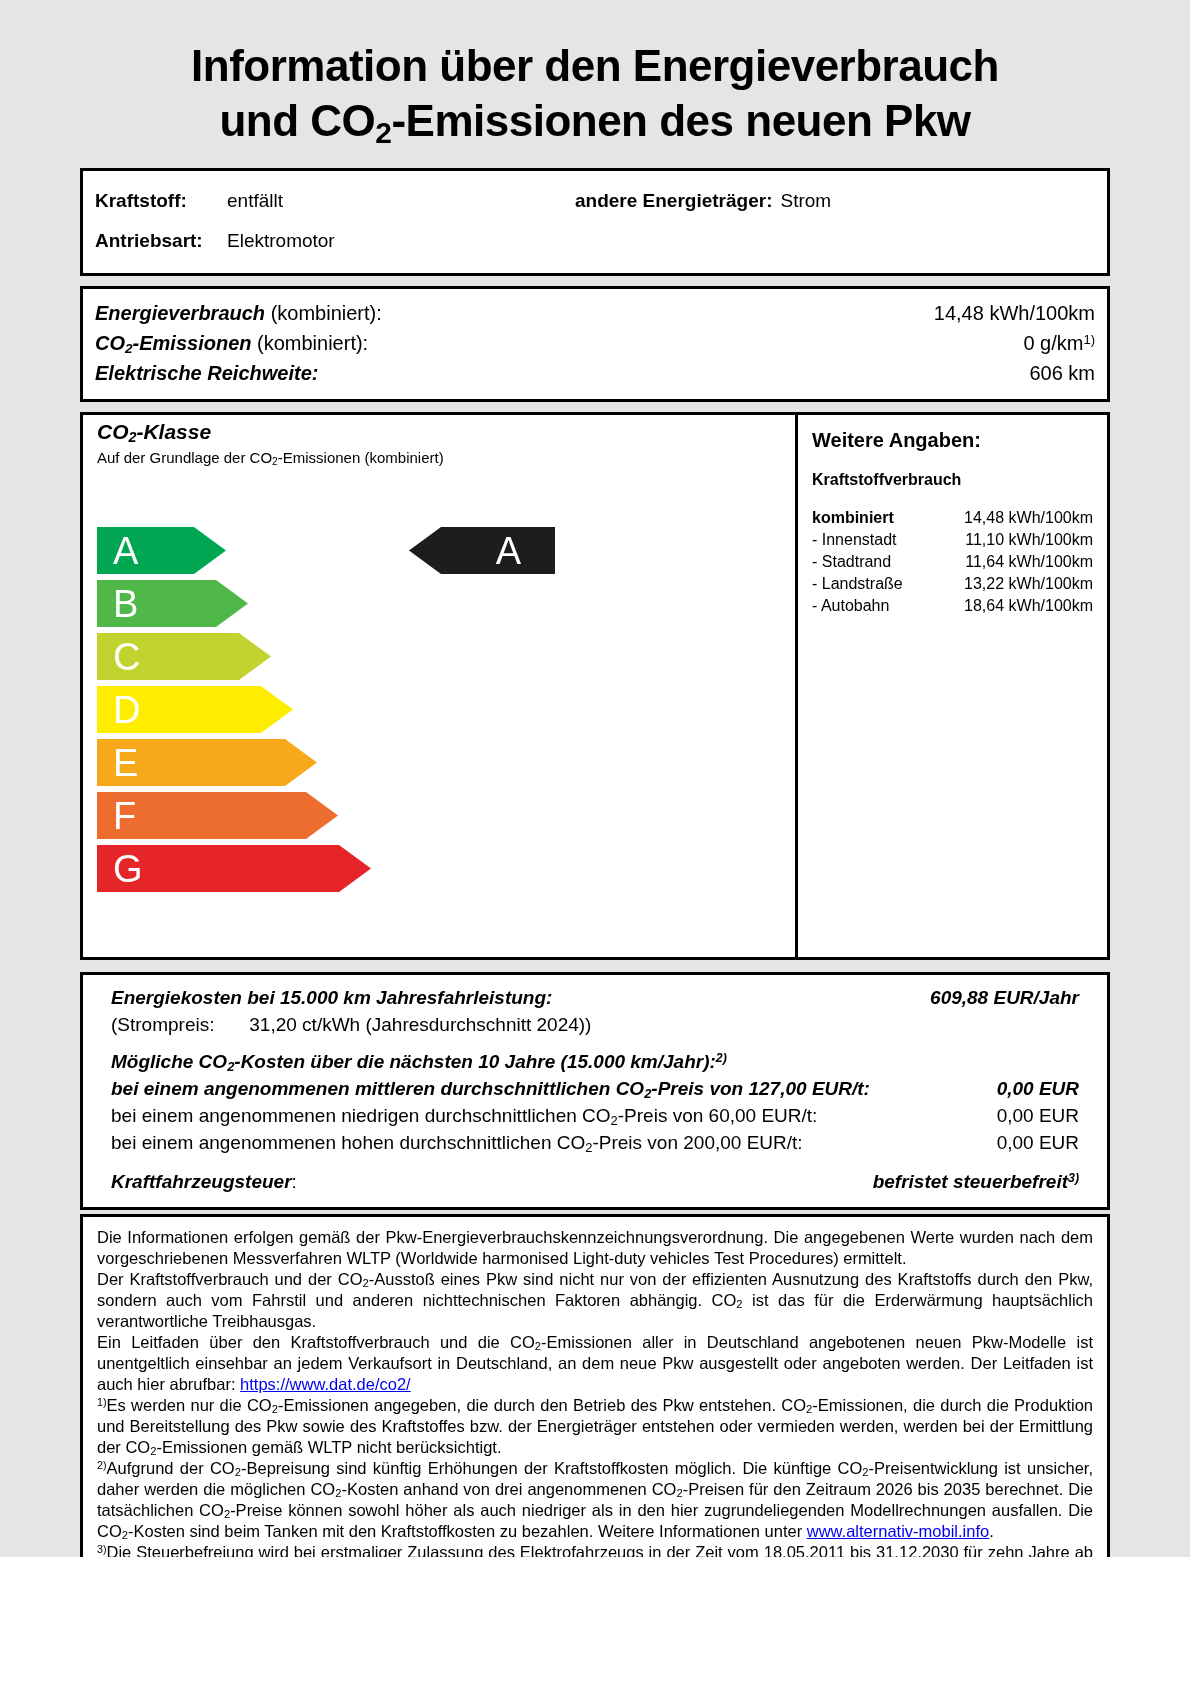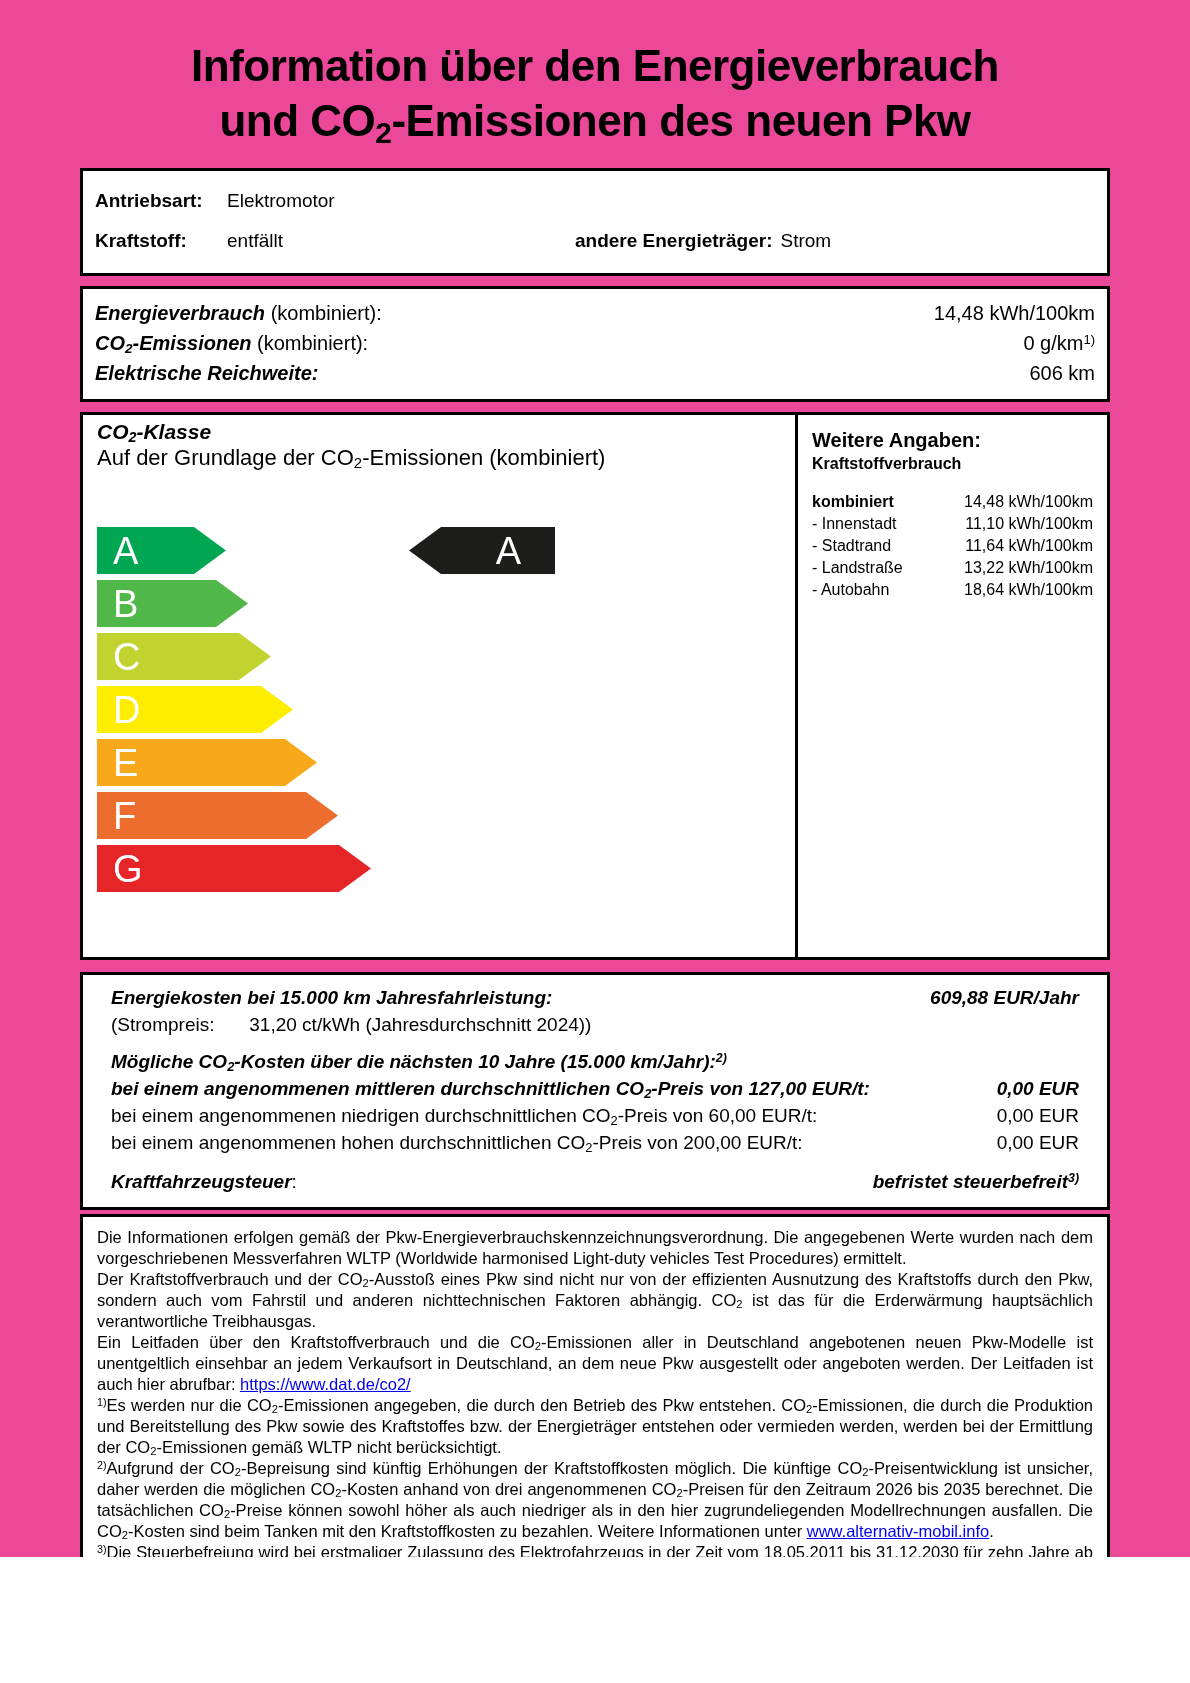--- a/index.html
+++ b/index.html
@@ -1,21 +1,21 @@
 <!DOCTYPE html>
 <html lang="de" style="--link: #0000EE; --border: #000000; --arrow_text: #FFFFFF;"><head>
 <meta charset="utf-8">
 <style>
   * { box-sizing: border-box; margin: 0; padding: 0; }
   html, body { background: #fff; }
   .page {
     position: relative;
     width: 1190px;
     height: 1557px;
-    background: #ec4899;
+    background: #e5e5e5;
     color: #000;
     font-family: "Liberation Sans", sans-serif;
     overflow: hidden;
   }
   .content { position: absolute; left: 80px; top: 0; width: 1030px; }
 
   
   .title {
     margin-top: 38px;
     text-align: center;
@@ -37,21 +37,21 @@
 
   
   .box-consumption { margin-top: 10px; padding: 9px 12px 11px; font-size: 20px; }
   .cons-row { display: flex; justify-content: space-between; align-items: baseline; line-height: 30px; }
 
   
   .box-co2class { margin-top: 10px; height: 548px; display: flex; }
   .co2-left { width: 712px; padding: 4px 14px; position: relative; }
   .co2-right { flex: 1; border-left: 3px solid #000; padding: 12px 14px; }
   .panel-heading { font-size: 21px; font-weight: bold; line-height: 26px; }
-  .panel-sub { font-size: 22px; line-height: 26px; }
+  .panel-sub { font-size: 15px; line-height: 26px; }
 
   .arrows { position: relative; margin-top: 56px; }
   .class-arrow {
     height: 47px; margin-bottom: 6px;
     display: flex; align-items: center;
     padding-left: 16px;
     color: #fff; font-size: 38px; line-height: 1;
     clip-path: polygon(0 0, calc(100% - 32px) 0, 100% 50%, calc(100% - 32px) 100%, 0 100%);
   }
   .w0 { width: 129px; } .w1 { width: 151px; } .w2 { width: 174px; }
@@ -59,21 +59,21 @@
   .w6 { width: 274px; }
   .marker-arrow {
     position: absolute; top: 0; left: 312px; width: 146px; height: 47px;
     display: flex; align-items: center; justify-content: flex-end;
     padding-right: 34px;
     color: #fff; font-size: 38px; line-height: 1;
     clip-path: polygon(0 50%, 32px 0, 100% 0, 100% 100%, 32px 100%);
   }
 
   .wa-heading { font-size: 20px; font-weight: bold; line-height: 26px; }
-  .wa-subheading { font-size: 16px; font-weight: bold; line-height: 22px; }
+  .wa-subheading { margin-top: 16px; font-size: 16px; font-weight: bold; line-height: 22px; }
   .wa-table { margin-top: 16px; font-size: 16px; line-height: 22px; }
   .wa-row { display: flex; justify-content: space-between; }
   .wa-row .bold { font-weight: bold; }
 
   
   .box-costs { margin-top: 12px; padding: 9px 28px 12px; font-size: 19px; line-height: 27px; }
   .cost-row { display: flex; justify-content: space-between; align-items: baseline; }
   .strompreis-label { display: inline-block; width: 133px; }
   .costs-co2-heading { margin-top: 10px; }
   .steuer-row { margin-top: 12px; }
@@ -98,30 +98,30 @@
 <div class="page">
   <div class="content">
 
     <h1 class="title">
       <div>Information über den Energieverbrauch</div>
       <div><span>und CO</span><sub>2</sub><span>-Emissionen des neuen Pkw</span></div>
     </h1>
 
     <div class="box box-vehicle">
       <div class="veh-row">
+        <span class="veh-label">Kraftstoff:</span>
+        <span class="veh-value">entfällt</span>
+        <span class="veh-rlabel">andere Energieträger:</span>
+        <span class="veh-rvalue">Strom</span>
+      </div>
+      <div class="veh-row">
         <span class="veh-label">Antriebsart:</span>
         <span class="veh-value">Elektromotor</span>
         <span></span>
           <span></span>
-      </div>
-      <div class="veh-row">
-        <span class="veh-label">Kraftstoff:</span>
-        <span class="veh-value">entfällt</span>
-        <span class="veh-rlabel">andere Energieträger:</span>
-        <span class="veh-rvalue">Strom</span>
       </div>
     </div>
 
     <div class="box box-consumption">
       <div class="cons-row">
         <span><span class="b">Energieverbrauch</span><span> (kombiniert):</span></span>
         <span><span>14,48 kWh/100km</span></span>
       </div>
       <div class="cons-row">
         <span><span class="b">CO</span><sub class="b">2</sub><span class="b">-Emissionen</span><span> (kombiniert):</span></span>

